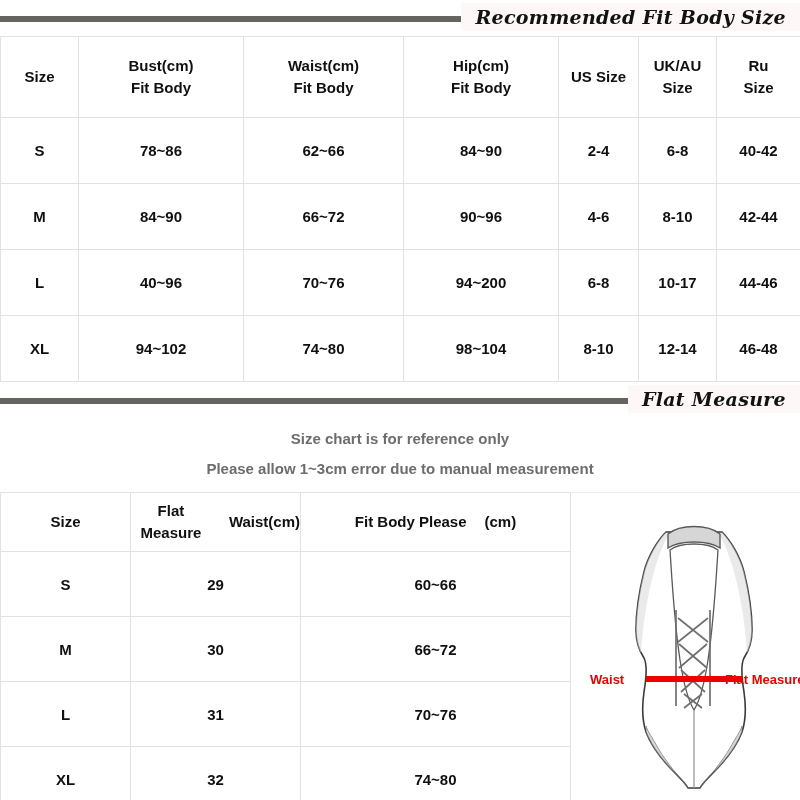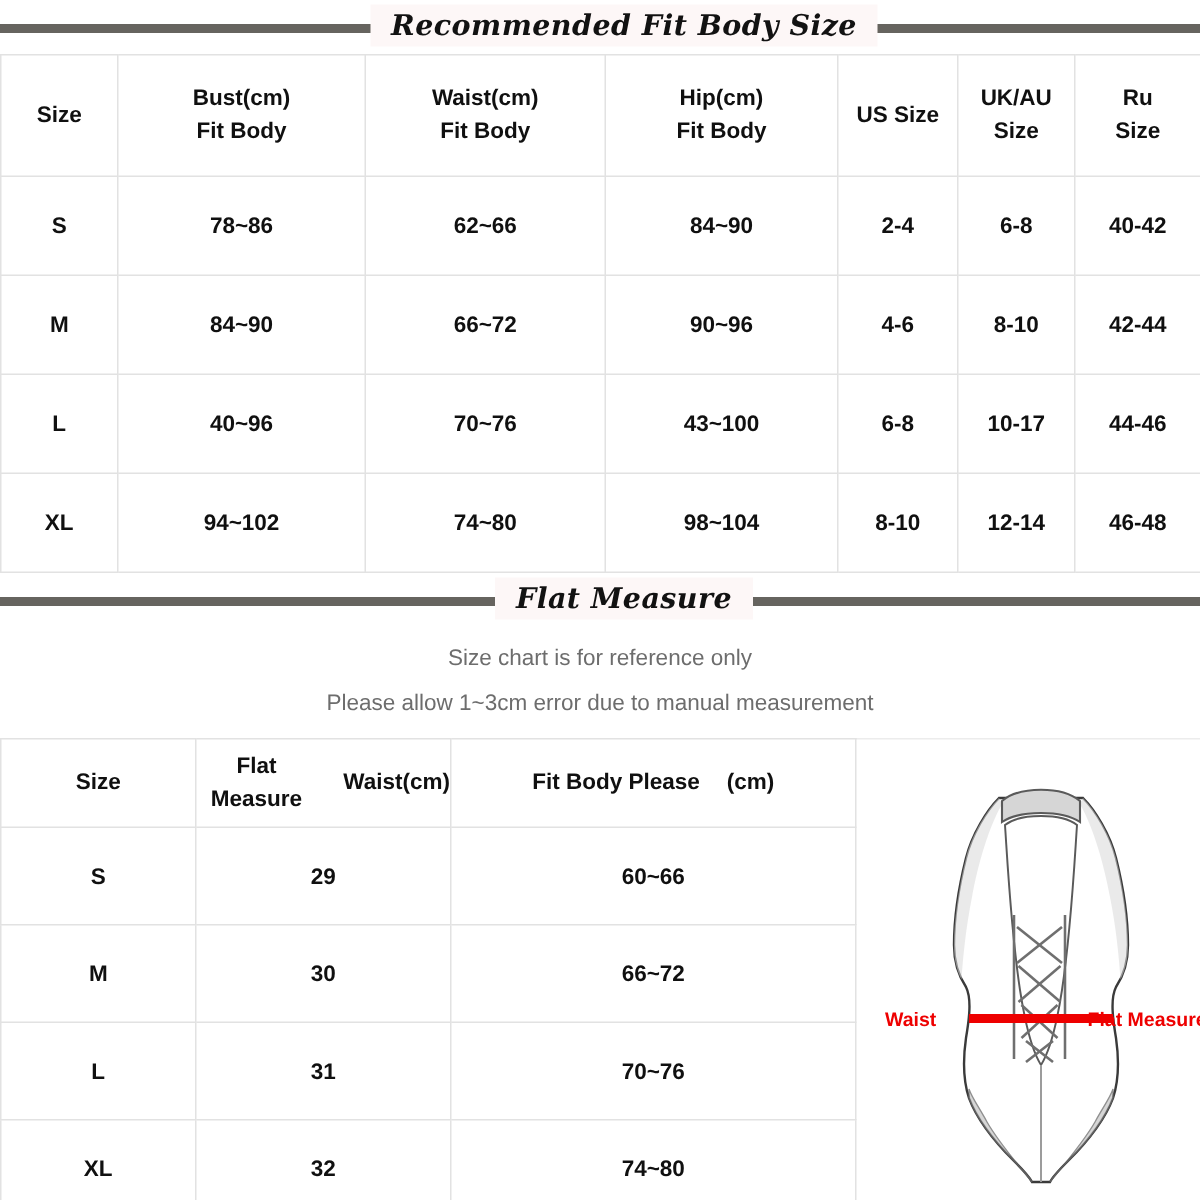--- a/index.html
+++ b/index.html
@@ -15,21 +15,21 @@
     overflow: hidden;
     position: relative;
   }
 
   
   .section-title {
     position: relative;
     height: 34px;
     display: flex;
     align-items: center;
-    justify-content: center;
+    justify-content: flex-end;
     padding-left: 32px;
   }
   .section-title .rule {
     position: absolute;
     left: 0;
     right: 0;
     top: 16px;
     height: 6px;
     background: #66645f;
   }
@@ -87,21 +87,21 @@
 
   
   .notes {
     text-align: center;
     padding-top: 8px;
   }
   .notes .note-line {
     color: #6d6d6d;
     font-size: 15px;
     line-height: 30px;
-    font-weight: normal;
+    font-weight: bold;
   }
 
   
   .bottom-area {
     position: relative;
     margin-top: 8px;
     height: 330px;
   }
   #bottom-table {
     width: 570px;
@@ -216,21 +216,21 @@
         <td>66~72</td>
         <td>90~96</td>
         <td>4-6</td>
         <td>8-10</td>
         <td>42-44</td>
       </tr>
       <tr>
         <td>L</td>
         <td>40~96</td>
         <td>70~76</td>
-        <td>43~100</td>
+        <td>94~200</td>
         <td>6-8</td>
         <td>10-17</td>
         <td>44-46</td>
       </tr>
       <tr>
         <td>XL</td>
         <td>94~102</td>
         <td>74~80</td>
         <td>98~104</td>
         <td>8-10</td>

